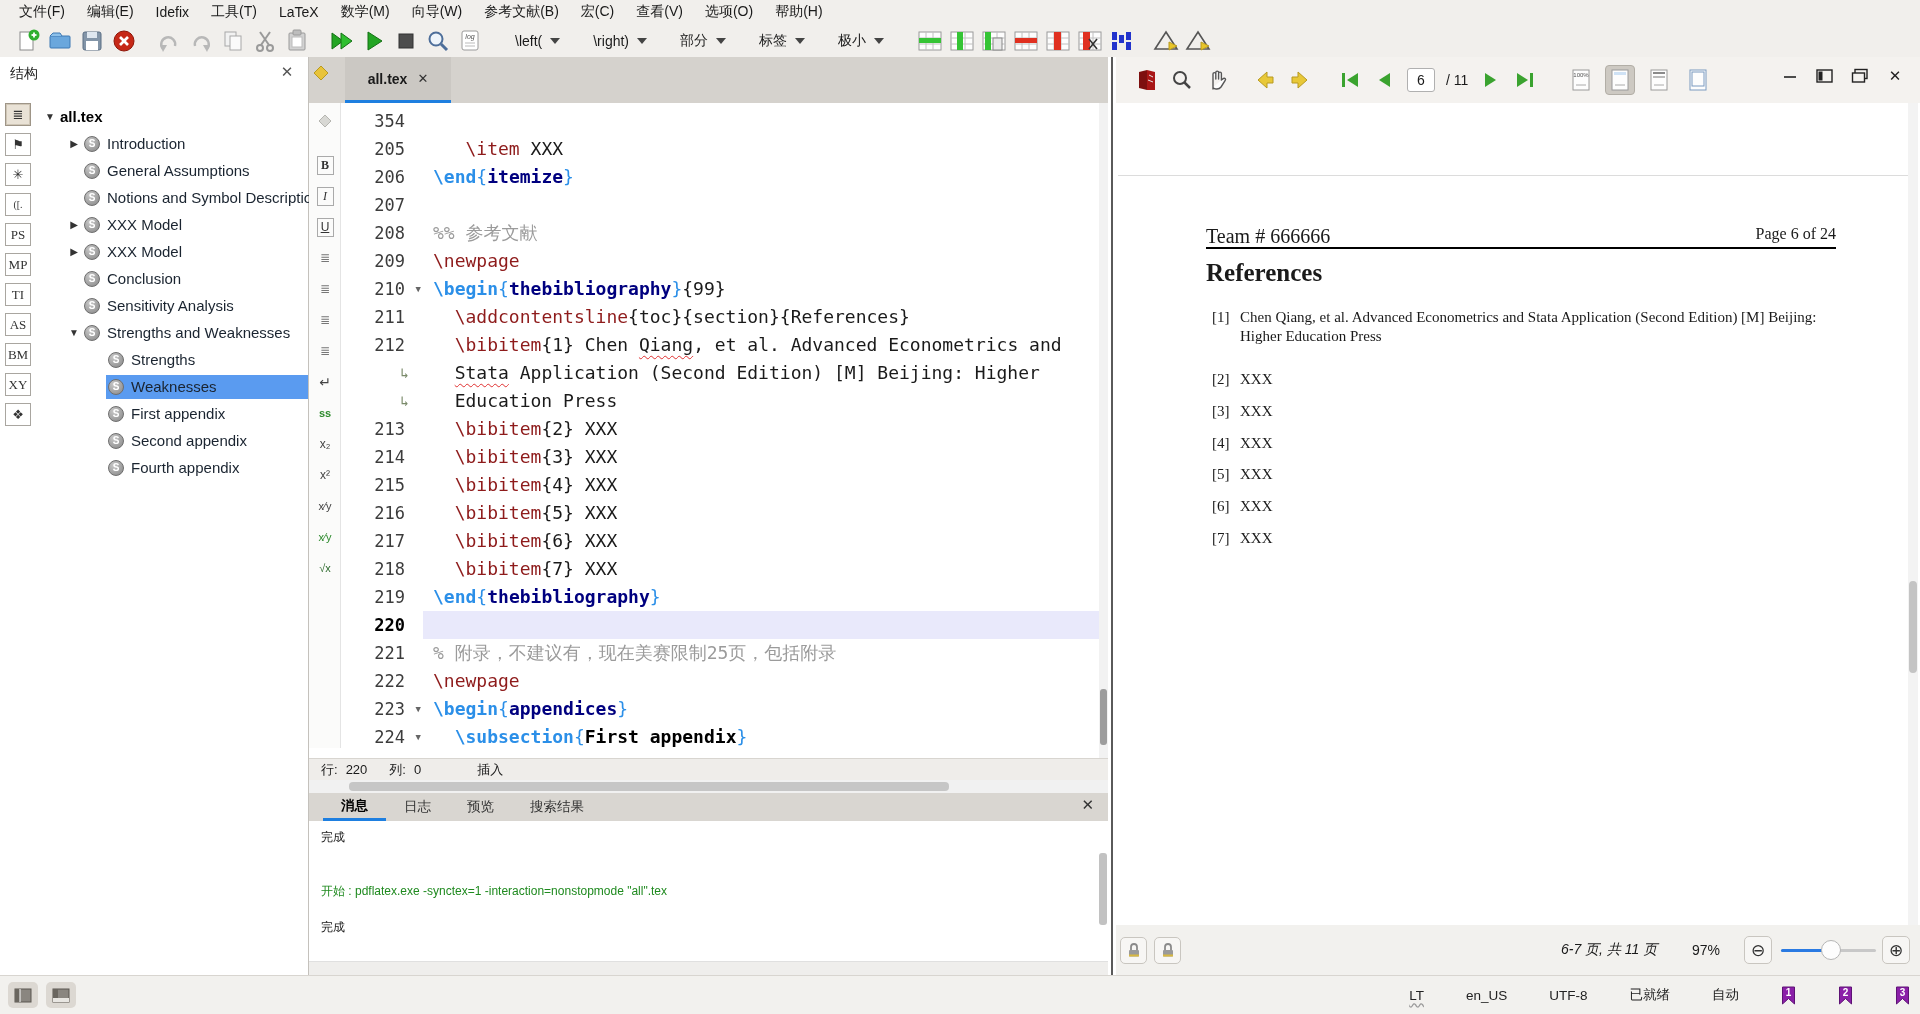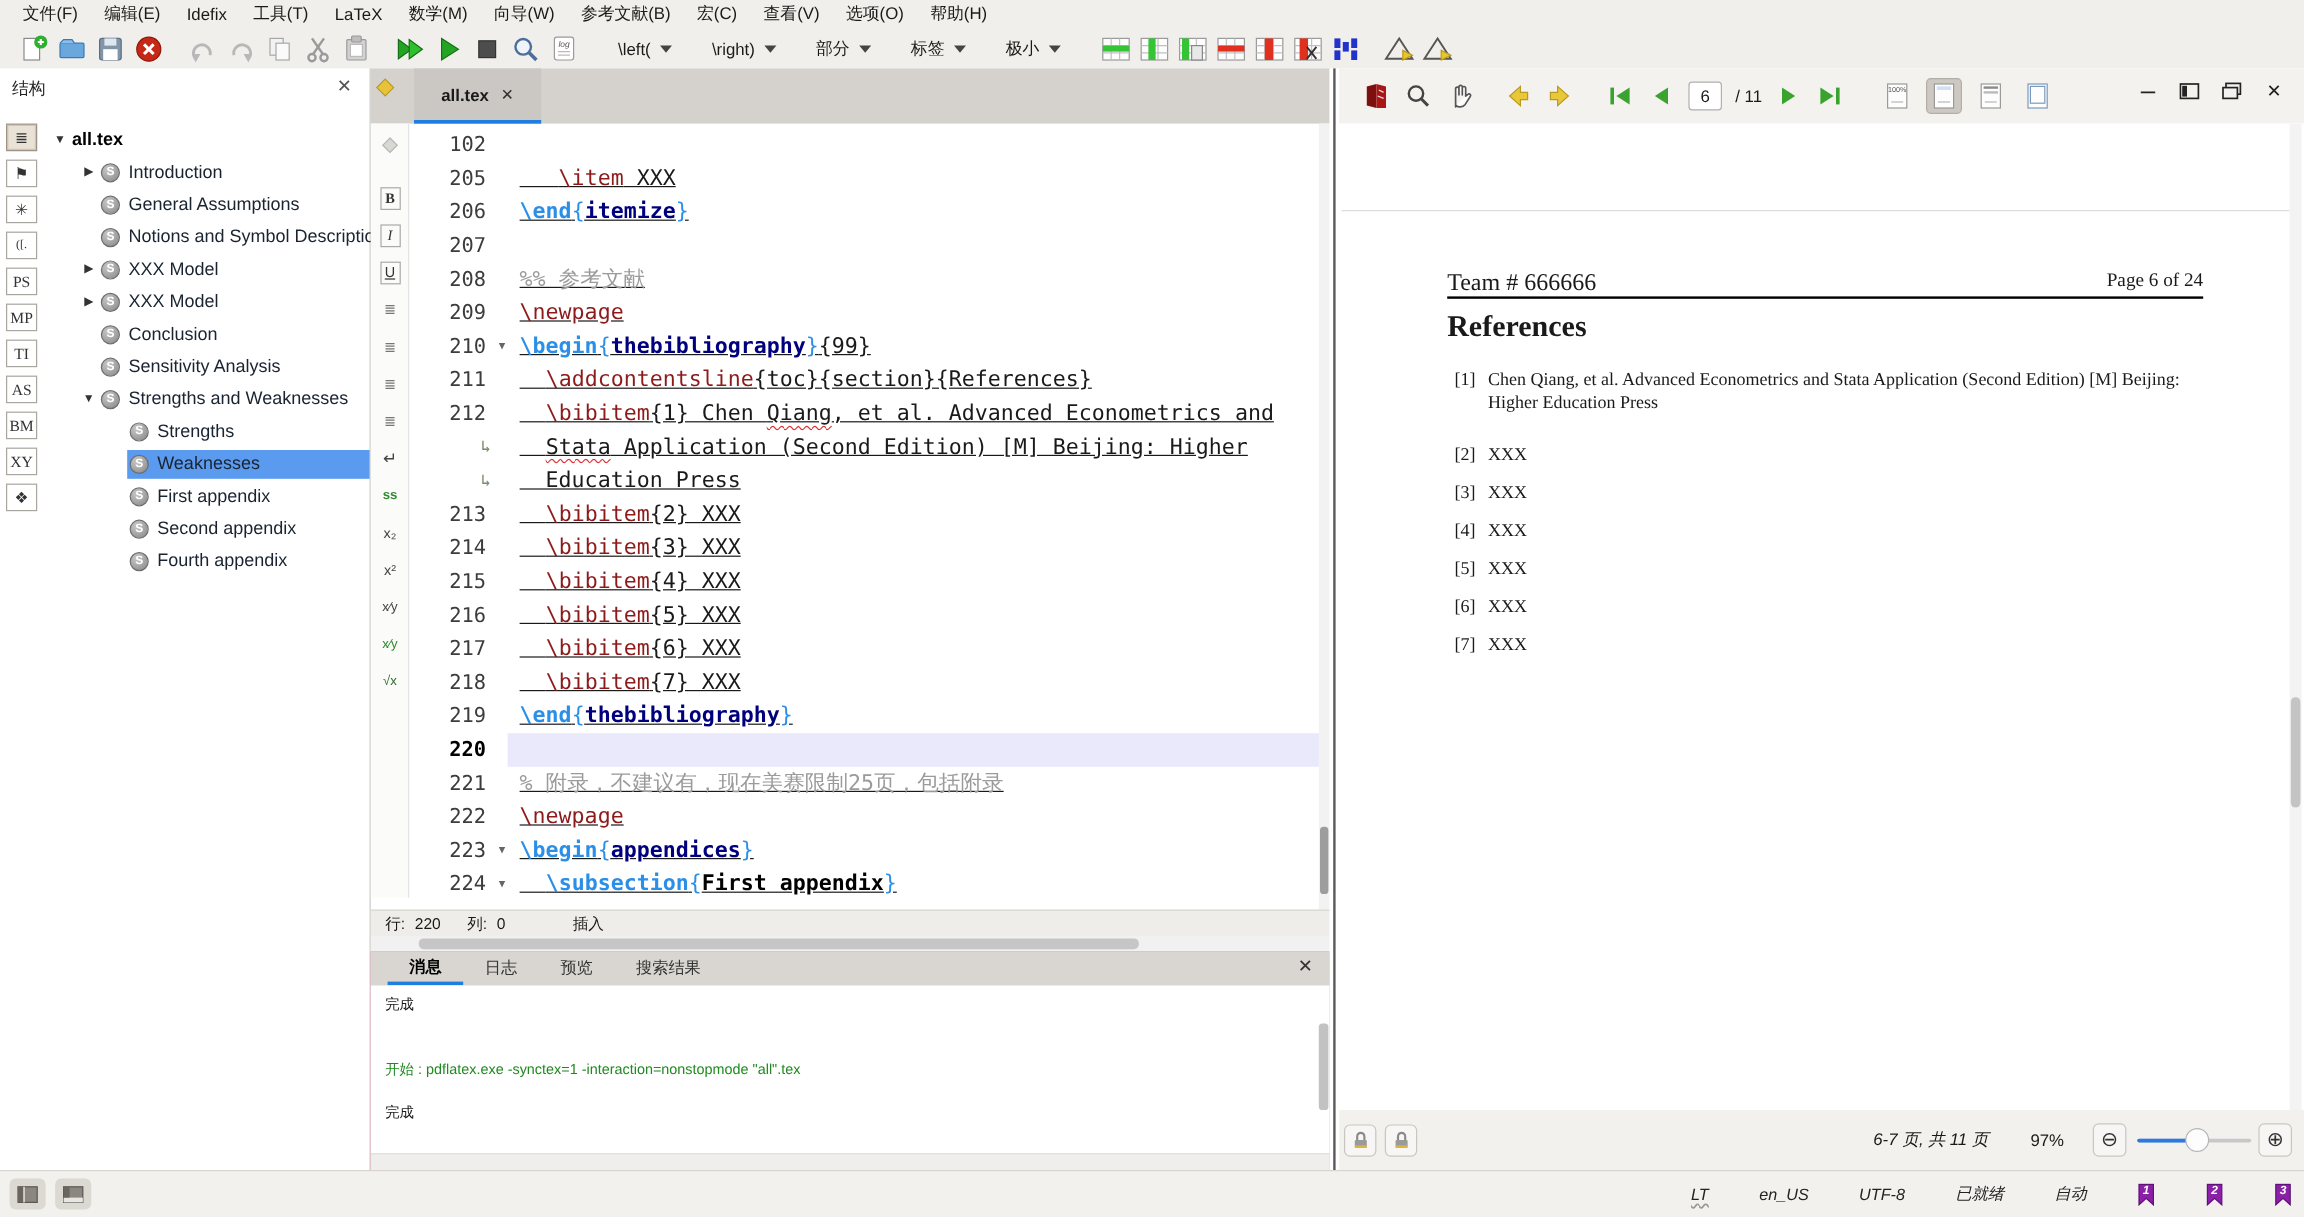--- a/index.html
+++ b/index.html
@@ -35,21 +35,21 @@
   #tab-corner { position:absolute; left:4px; top:8px; }
   #tab-active { position:absolute; left:36px; top:0; width:106px; height:46px; background:#cbc8c3; display:flex; align-items:center; justify-content:center; gap:10px; font-size:14px; font-weight:600; border-bottom:3px solid #1e7fe0; }
   #tab-close { font-size:13px; color:#333; font-weight:400; }
   #ed-rail { position:absolute; left:0; top:46px; width:32px; bottom:227px; background:#fbfbfa; border-right:1px solid #e4e4e4; }
   .er-item { position:absolute; left:0; width:32px; height:24px; display:flex; align-items:center; justify-content:center; font-size:12px; color:#333; }
   #ed-body { position:absolute; left:32px; top:46px; right:0; height:655px; overflow:hidden; }
   .row { display:flex; height:28px; line-height:28px; font-family:"DejaVu Sans Mono","Liberation Mono",monospace; font-size:18px; }
   .gut { width:82px; flex:none; position:relative; text-align:right; padding-right:18px; color:#3c3c3c; font-size:17px; }
   .gut .fold { position:absolute; right:2px; top:0; font-size:9px; color:#666; }
   .gut .wrapmark { position:absolute; right:14px; top:0; color:#7a8a6a; font-size:14px; }
-  .code { flex:1; white-space:pre; padding-left:10px;text-decoration:underline; }
+  .code { flex:1; white-space:pre; padding-left:10px; }
   .row.cur .code { background:#e9e9fb; }
   .row.cur .gut { font-weight:bold; color:#000; }
   .tok-c { color:#8e1b1b; }
   .tok-k { color:#2b8fe8; font-weight:bold; }
   .tok-b { color:#2b8fe8; }
   .tok-n { color:#00007f; font-weight:bold; }
   .tok-s { color:#2b8fe8; font-weight:bold; }
   .tok-t { color:#1a1a1a; }
   .tok-B { color:#000; font-weight:bold; }
   .tok-m { color:#9b9b9b; }
@@ -101,21 +101,21 @@
   #pdf-zoom-label { position:absolute; left:576px; font-size:14px; }
   #zoom-out-btn,#zoom-in-btn { position:absolute; width:28px; height:28px; border:1px solid #c9c6c0; border-radius:5px; background:#f7f6f4; display:flex; align-items:center; justify-content:center; font-size:17px; color:#333; }
   #zoom-out-btn { left:628px; } #zoom-in-btn { left:766px; }
   #zoom-slider { position:absolute; left:665px; width:95px; height:28px; }
   #zoom-track { position:absolute; left:0; top:13px; width:95px; height:3px; background:#c8c8c8; border-radius:2px; }
   #zoom-fill { position:absolute; left:0; top:13px; width:50px; height:3px; background:#2a7ae2; border-radius:2px; }
   #zoom-handle { position:absolute; left:40px; top:4px; width:20px; height:20px; border-radius:50%; background:#fdfdfd; border:1px solid #b5b5b5; }
   
   #statusbar { position:absolute; left:0; top:975px; width:1920px; height:39px; background:#f2f1ee; border-top:1px solid #d8d5d0; display:flex; align-items:center; }
   .panelbtn { width:30px; height:26px; border-radius:5px; background:#dcd8d2; display:flex; align-items:center; justify-content:center; margin-left:8px; }
-  #sb-right { position:absolute; right:10px; display:flex; align-items:center; gap:42px; font-size:13.5px; color:#222;font-style:italic; }
+  #sb-right { position:absolute; right:10px; display:flex; align-items:center; gap:42px; font-size:13.5px; color:#222; }
   #sb-lt { text-decoration:underline; text-decoration-style:wavy; text-decoration-color:#999; text-underline-offset:3px; }
   .flag { position:relative; width:15px; height:19px; }
   .flag svg { position:absolute; left:0; top:0; }
   .flag .num { position:absolute; left:0; top:1px; width:15px; text-align:center; color:#fff; font-size:10px; font-weight:bold; }
 </style>
 </head>
 <body>
 
 <div id="menubar">
     <span class="menu-item">文件(F)</span>
@@ -510,21 +510,21 @@
       </span>
       <span class="er-item" style="top: 422px;">
         <span style="display: flex; align-items: center; justify-content: center; color: rgb(46, 139, 46); font-size: 11px;">x⁄y</span>
       </span>
       <span class="er-item" style="top: 453px;">
         <span style="display: flex; align-items: center; justify-content: center; color: rgb(46, 107, 46); font-size: 11px;">√x</span>
       </span>
     </div>
   <div id="ed-body" style="padding-top: 4px;">
       <div class="row">
-        <div class="gut">102</div>
+        <div class="gut">354</div>
         <div class="code"></div>
       </div>
       <div class="row">
         <div class="gut">205</div>
         <div class="code"><span class="tok-t">   </span><span class="tok-c">\item</span><span class="tok-t"> XXX</span></div>
       </div>
       <div class="row">
         <div class="gut">206</div>
         <div class="code"><span class="tok-k">\end</span><span class="tok-b">{</span><span class="tok-n">itemize</span><span class="tok-b">}</span></div>
       </div>

